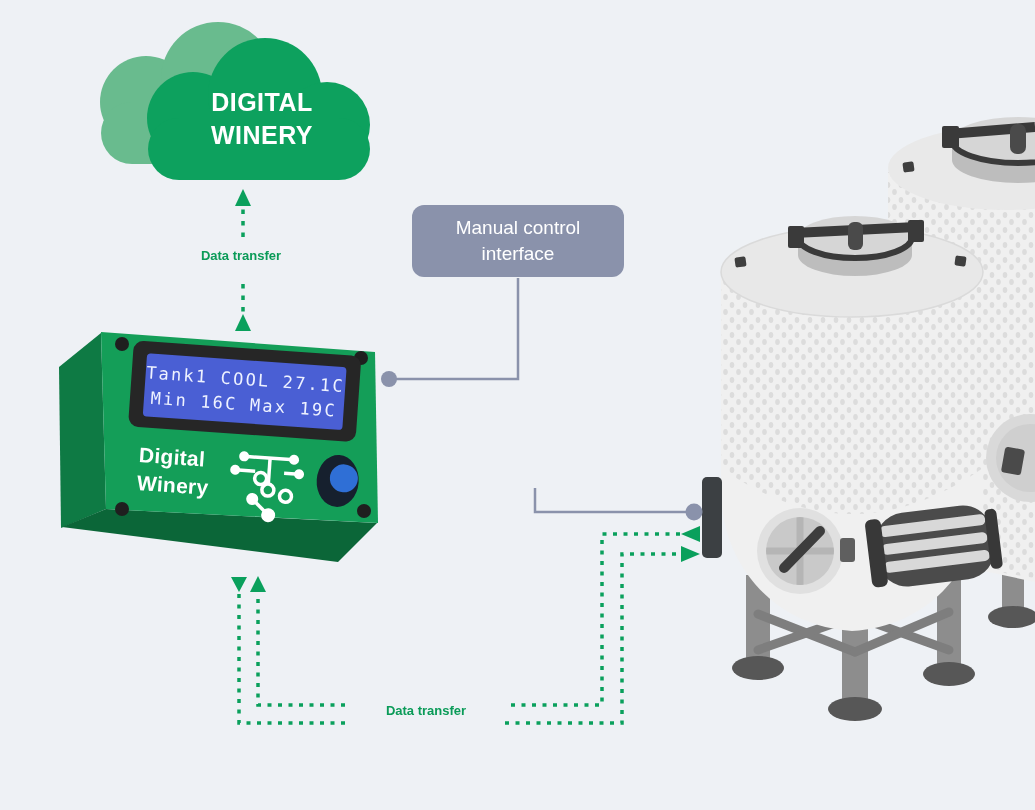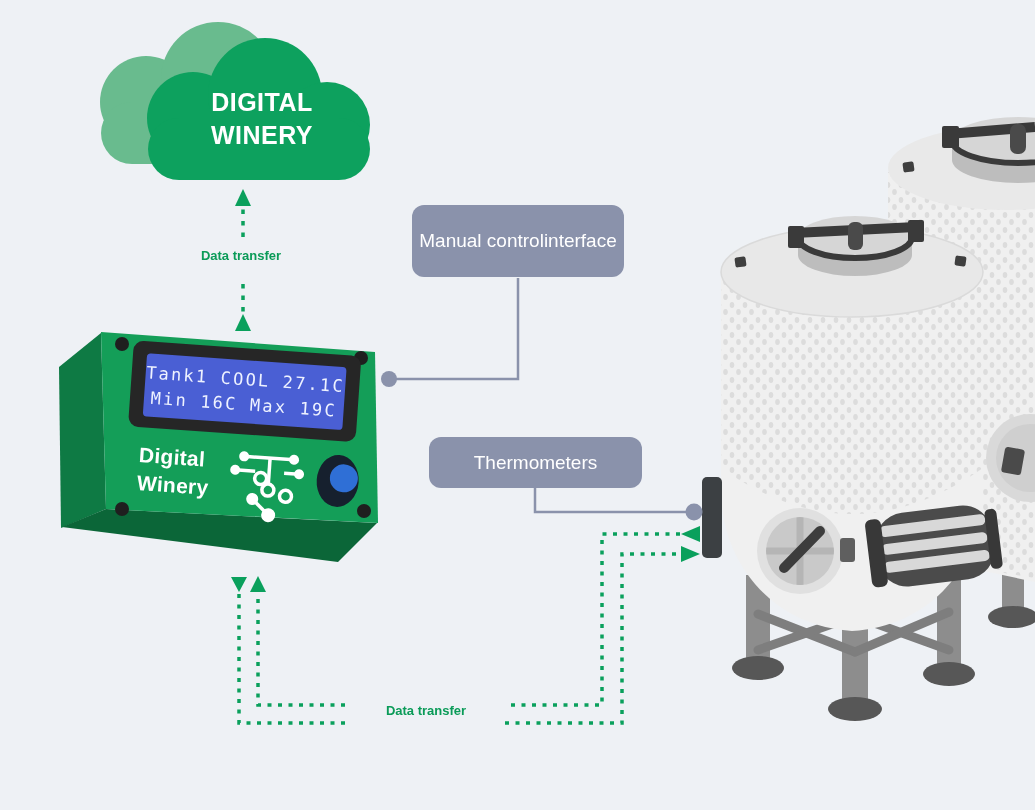--- a/index.html
+++ b/index.html
@@ -11,21 +11,21 @@
   .canvas{position:relative;width:1035px;height:810px;background:var(--bg);overflow:hidden;}
   .canvas svg{position:absolute;left:0;top:0;}
   .overlay{position:absolute;z-index:5;}
   .cloud-title{left:150px;top:86px;width:224px;text-align:center;color:#ffffff;
     font-size:25px;font-weight:800;line-height:33px;letter-spacing:.5px;}
   .cloud-title span{display:block;}
   .dt-label{color:var(--green-text);font-size:13px;font-weight:700;text-align:center;}
   .dt-top{left:140px;top:248px;width:202px;}
   .dt-bottom{left:348px;top:703px;width:156px;background:var(--bg);}
   .label-box{background:var(--slate);color:#ffffff;border-radius:12px;
-    display:flex;align-items:center;justify-content:center;
+    display:flex;flex-direction:column;align-items:center;justify-content:center;
     font-size:19px;line-height:26px;text-align:center;}
   .box-manual{left:412px;top:205px;width:212px;height:72px;}
   .box-thermo{left:429px;top:437px;width:213px;height:51px;}
   .lcd-txt{font-family:"DejaVu Sans Mono",monospace;font-size:17px;letter-spacing:2.2px;fill:var(--lcd-text);}
   .brand-txt{font-family:"Liberation Sans",sans-serif;font-size:21px;font-weight:700;fill:#ffffff;letter-spacing:.3px;}
 </style>
 </head>
 <body>
 
 <div class="canvas">
@@ -205,19 +205,16 @@
   <span>WINERY</span>
 </div>
 
 <div class="overlay dt-label dt-top">Data transfer</div>
 
 <div class="overlay label-box box-manual">
   <span>Manual control</span>
   <span>interface</span>
 </div>
 
-<div class="overlay label-box box-thermo">
-  <span>Thermometers</span>
+
+<div class="overlay dt-label dt-bottom">Data transfer</div>
+
 </div>
 
-<div class="overlay dt-label dt-bottom">Data transfer</div>
-
-</div>
-
 </body></html>

